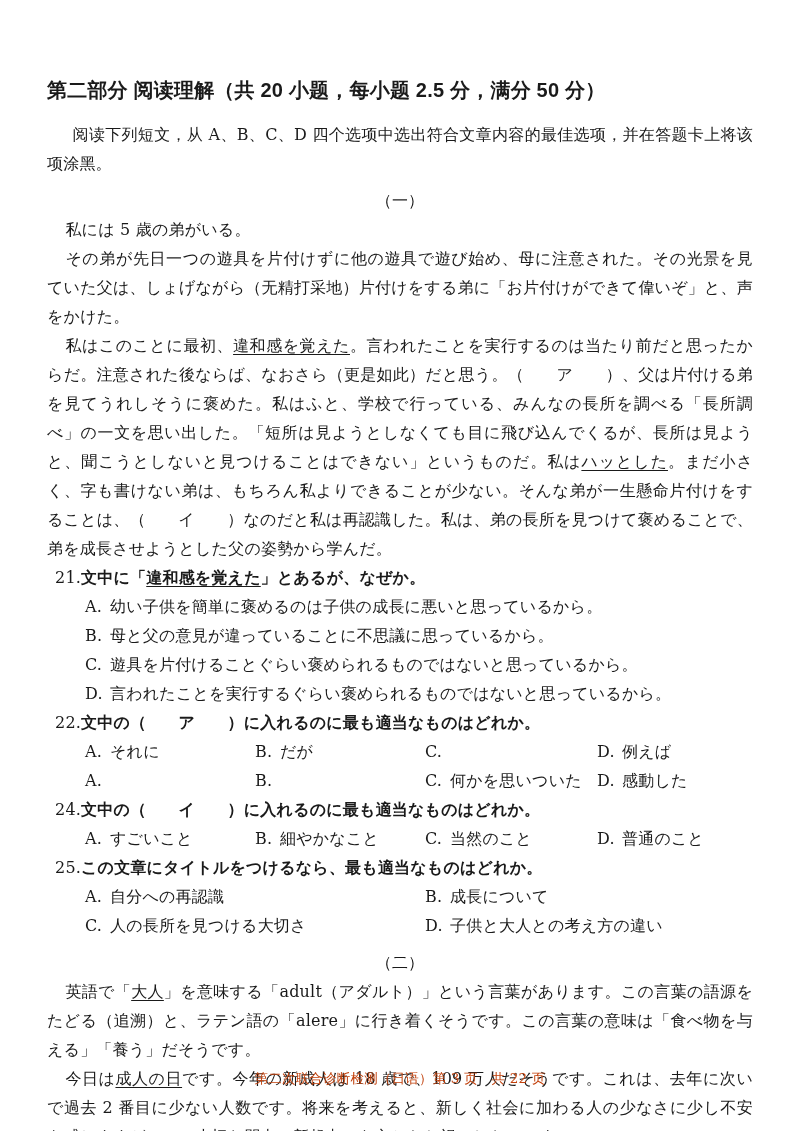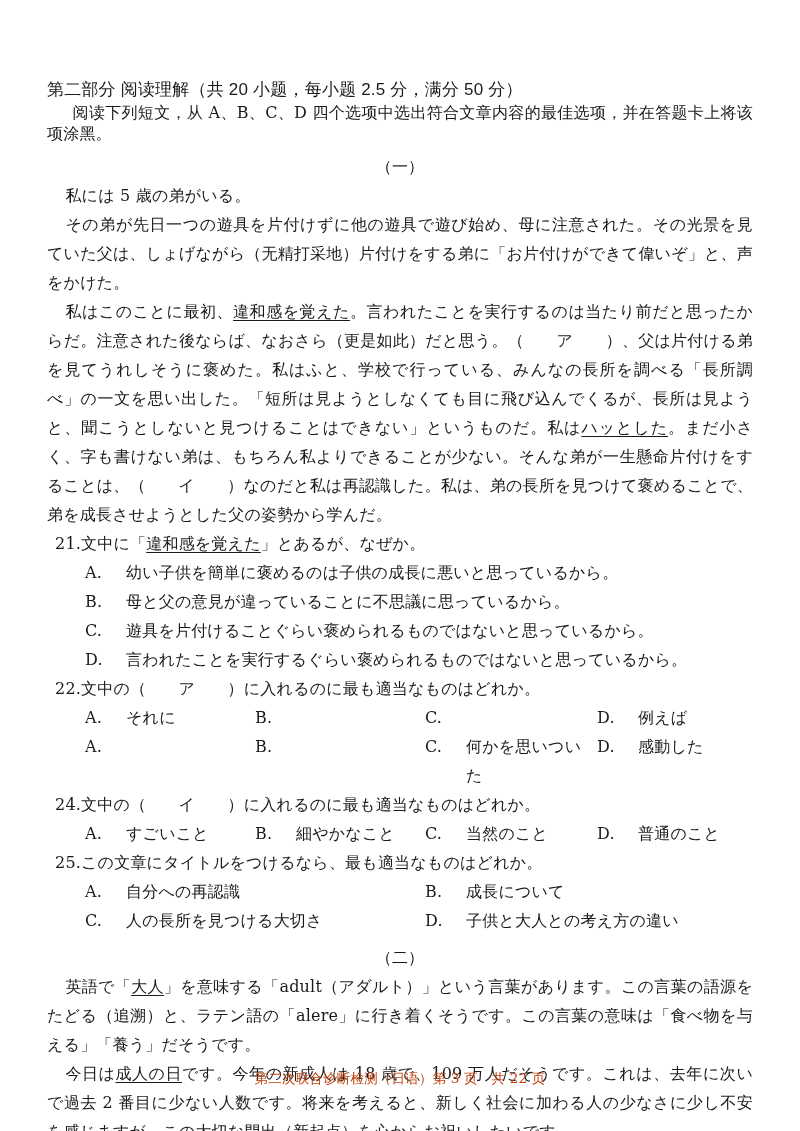--- a/index.html
+++ b/index.html
@@ -11,27 +11,27 @@
     background:#ffffff;
     color:#1a1a1a;
     font-family:"DejaVu Serif","Liberation Serif",serif;
     font-size:16px;
     letter-spacing:0.2px;
     padding:80px 47px 0 47px;
     overflow:hidden;
   }
   .title {
     font-family:"Liberation Sans","DejaVu Sans",sans-serif;
-    font-weight:400;
-    font-size:17px;
+    font-weight:700;
+    font-size:20px;
     line-height:20px;
-    margin-bottom:2px;
+    margin-bottom:20px;
   }
   .instruction {
-    line-height:21px;
+    line-height:29px;
     text-indent:1.6em;
     text-align:justify;
   }
   .section-label {
     line-height:29px;
     margin-top:8px;
     text-align:center;
   }
   .para {
     line-height:29px;
@@ -39,38 +39,38 @@
     text-align:justify;
   }
   .u { text-decoration:underline; text-underline-offset:3px; text-decoration-thickness:1px; }
   .question { margin:0; }
   .q-stem {
     display:flex;
     line-height:29px;
     padding-left:8px;
   }
   .q-num { flex:0 0 25px; }
-  .stem-text { flex:1; }
+  .stem-text { flex:1;font-weight:bold; }
   .opt-list { margin-left:38px; }
   .opt-line { display:flex; line-height:29px; }
   .opt-row4 {
     margin-left:38px;
     display:grid;
     grid-template-columns:170px 170px 172px 1fr;
     line-height:29px;
   }
   .opt-row2 {
     margin-left:38px;
     display:grid;
     grid-template-columns:340px 1fr;
     line-height:29px;
   }
   .opt { display:flex; }
   .opt-label { flex:0 0 25px; }
-  .opt-text { flex:1;margin-left:16px; }
+  .opt-text { flex:1; }
   .footer {
     position:absolute;
     left:0; right:0; top:1068px;
     text-align:center;
     font-size:13.5px;
     line-height:20px;
     color:#c2410c;
   }
 </style>
 </head>
@@ -118,20 +118,21 @@
       <span class="q-num">22.</span>
       <span class="stem-text"><span>文中の（　　ア　　）に入れるのに最も適当なものはどれか。</span></span>
     </div>
     <div class="opt-row4">
       <div class="opt">
         <span class="opt-label">A.</span>
         <span class="opt-text">それに</span>
       </div>
       <div class="opt">
         <span class="opt-label">B.</span>
+        <span class="opt-text">だが</span>
       </div>
       <div class="opt">
         <span class="opt-label">C.</span>
       </div>
       <div class="opt">
         <span class="opt-label">D.</span>
         <span class="opt-text">例えば</span>
       </div>
     </div>
   </div>

